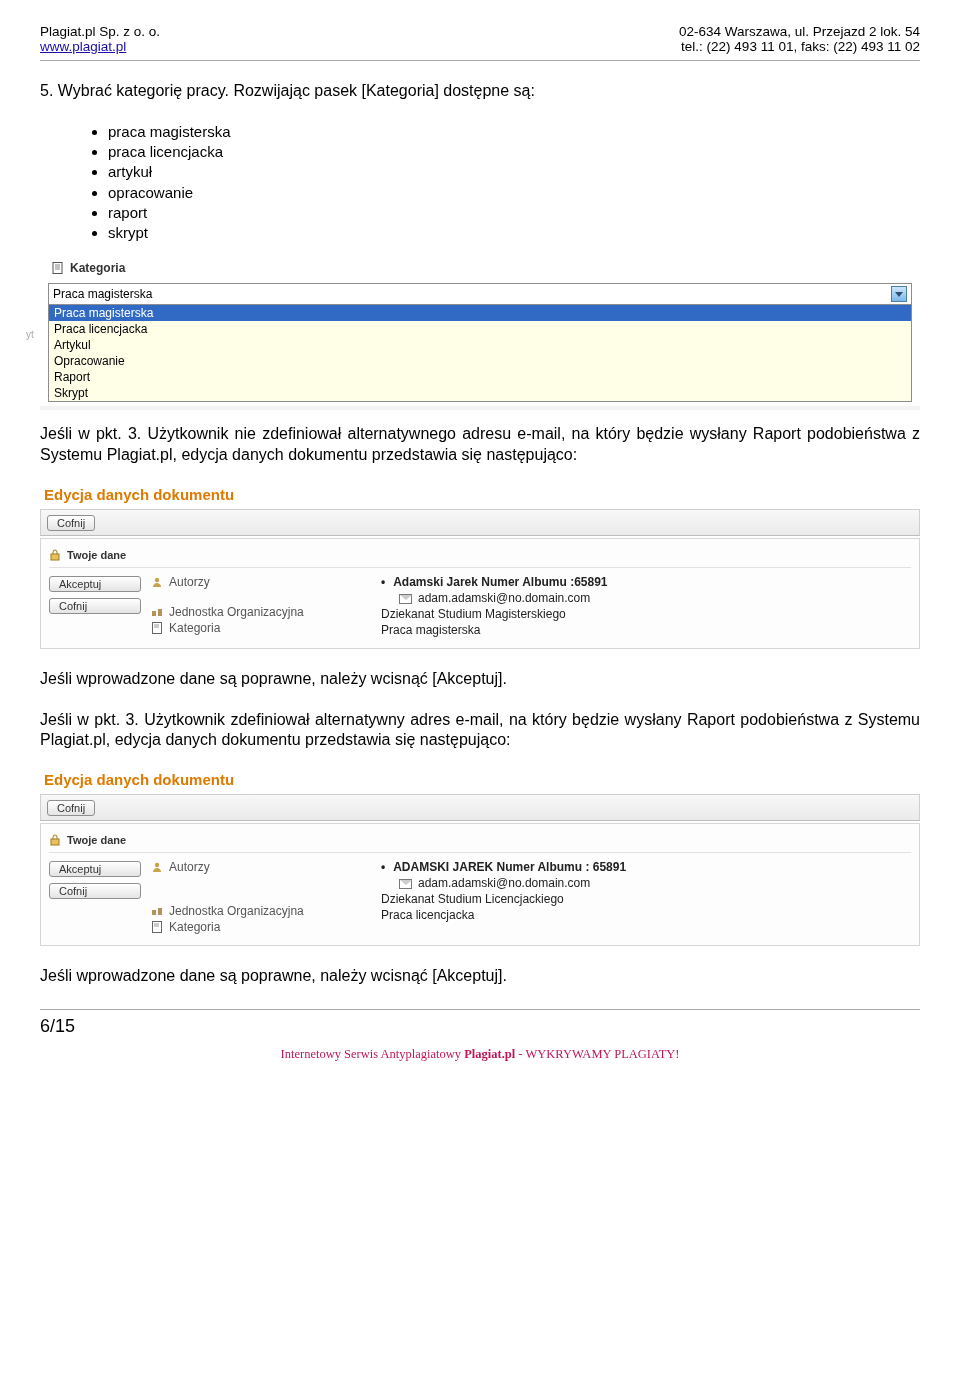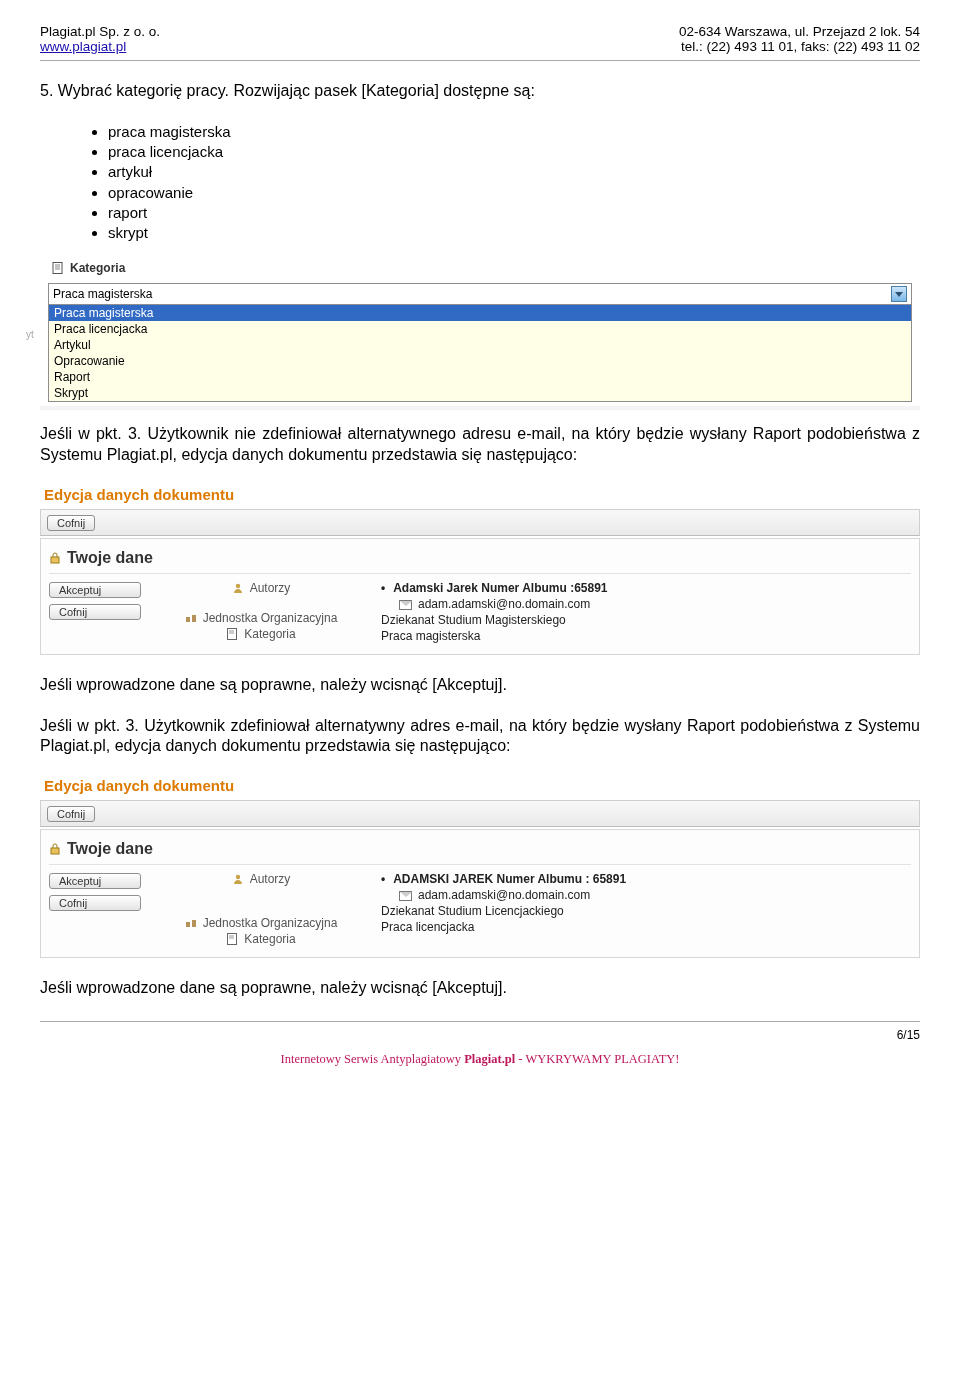--- a/index.html
+++ b/index.html
@@ -28,34 +28,34 @@
   .kat-item { padding: 1px 5px; }
   .kat-item.sel { background: #316ac5; color: #fff; }
   .kat-bottom-shadow { height: 4px; background: #f4f4f4; }
   .kat-leftnote { font-size:10px; color:#aaa; position:absolute; margin-left:-22px; margin-top:52px; }
 
   
   .edycja-title { color: #de7a00; font-size: 15px; font-weight: bold; margin: 4px 0 6px 4px; }
   .edycja-bar { background: linear-gradient(#f8f8f8,#eaeaea); border: 1px solid #cfcfcf; border-bottom-color:#bdbdbd; padding: 4px 6px; margin-bottom: 2px; }
   .btn3d { display: inline-block; font-size: 11px; padding: 1px 9px; border: 1px solid #8f8f8f; border-radius: 3px; background: linear-gradient(#ffffff,#e4e4e4); color:#333; font-weight: normal; }
   .edycja-panel { border: 1px solid #d6d6d6; padding: 6px 8px 10px 8px; background:#fdfdfd; }
-  .twoje-row { display:flex; align-items:center; gap:6px; font-size:16px; font-weight:bold; color:#333; border-bottom:1px solid #e2e2e2; padding:4px 0 6px 0; margin-bottom:6px;}
+  .twoje-row { display:flex; align-items:center; gap:6px; font-size:11px; font-weight:bold; color:#333; border-bottom:1px solid #e2e2e2; padding:4px 0 6px 0; margin-bottom:6px;}
   .twoje-icon { width:12px; height:12px; }
   .data-grid { display: grid; grid-template-columns: 92px 220px 1fr; gap: 2px 10px; align-items: start; font-size: 12px; }
   .btn-col { display:flex; flex-direction:column; gap:6px; padding-top:2px; }
-  .label-col .lbl-row { display:flex; align-items:center; gap:6px; color:#555; padding:1px 0;justify-content:center; }
+  .label-col .lbl-row { display:flex; align-items:center; gap:6px; color:#555; padding:1px 0; }
   .lbl-row svg { width:12px; height:12px; flex-shrink:0; }
   .val-col .val-row { padding:1px 0; color:#222; }
   .val-col .val-row.bold { font-weight:bold; }
   .bullet-dot::before { content:"•"; margin-right:8px; font-weight:bold; }
   .env-icon { display:inline-block; width:13px; height:10px; border:1px solid #777; background:#fff; position:relative; margin-right:6px; vertical-align:middle; }
   .env-icon::after { content:""; position:absolute; left:0; right:0; top:0; height:0; border-left:6px solid transparent; border-right:6px solid transparent; border-top:5px solid #ccc; }
 
   .footer-hr { border:none; border-top:1px solid #aaa; margin: 22px 0 6px 0; }
-  .page-num { text-align:right; font-size:12px; }
+  .page-num { text-align:left; font-size:18px; }
   .footer-text { text-align:center; font-size:12.5px; font-family: Georgia, 'Times New Roman', serif; color:#be185d; margin-top:10px; }
   .footer-text .brand { font-weight:bold; }
 </style>
 </head>
 <body>
 <div class="page">
 
 <div class="header">
   <div class="header-left">
     <div class="black">Plagiat.pl Sp. z o. o.</div>

